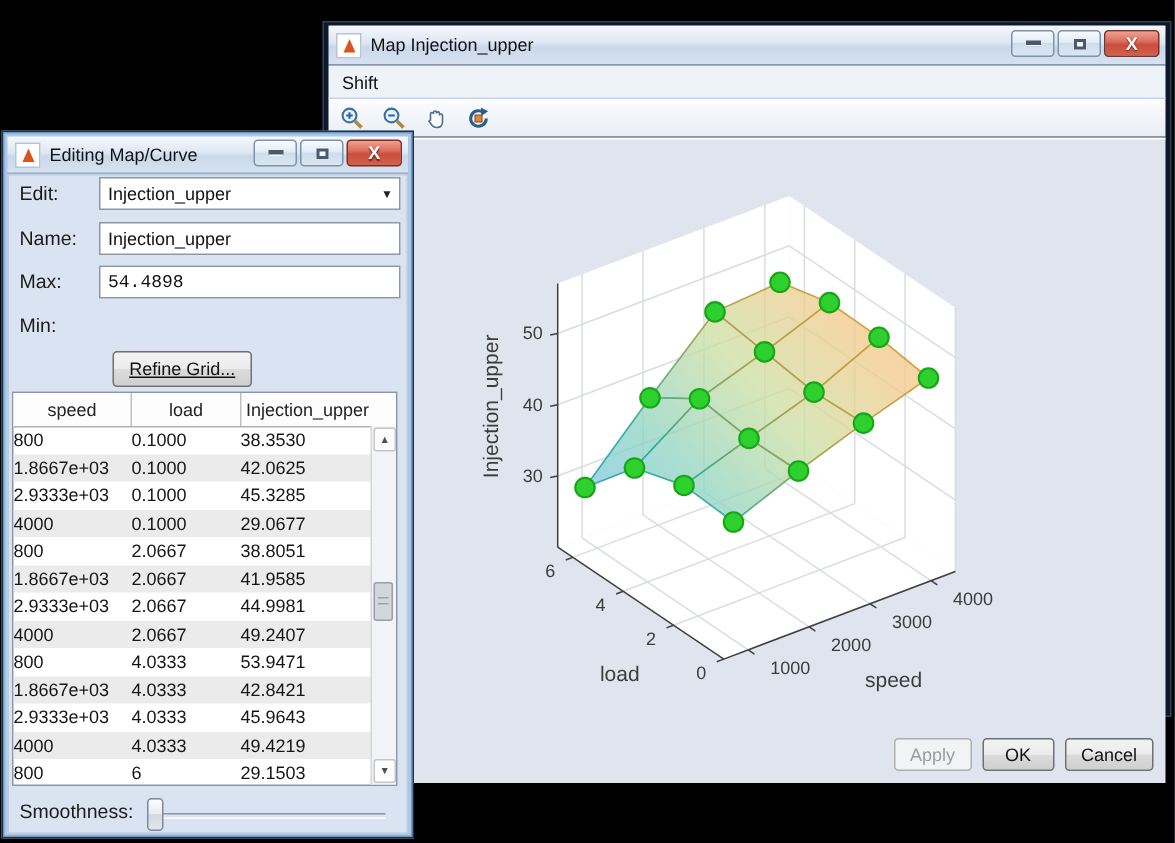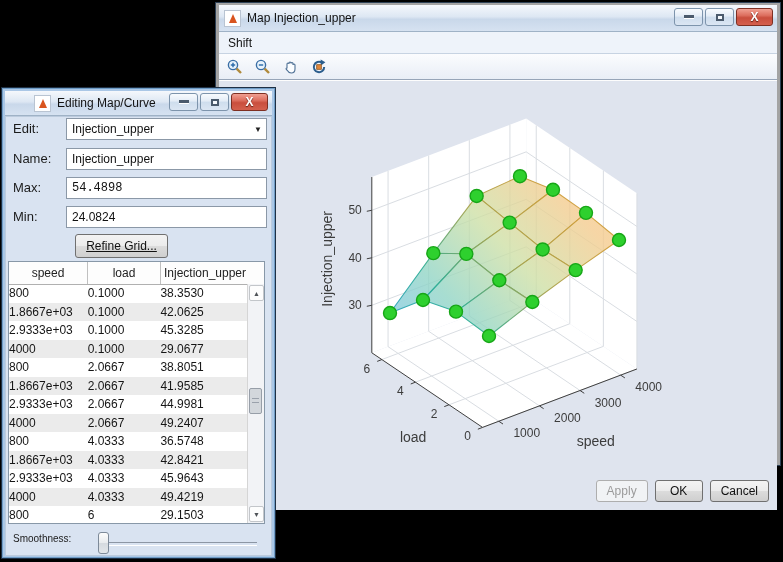--- a/index.html
+++ b/index.html
@@ -20,21 +20,21 @@
   .wbtn{width:29px;height:18px;border:1px solid #7d94ac;border-radius:3px;box-sizing:border-box;
     background:linear-gradient(#f8fbfe,#e3ecf6 45%,#cedded 50%,#dbe6f3);
     display:flex;align-items:center;justify-content:center;}
   .wbtn.close{width:37px;border-color:#7e3023;
     background:linear-gradient(#f0a092,#dd6f5f 40%,#c94e3d 55%,#d4604e);}
   .glyph-min{width:10px;height:3px;background:#4a5a6c;border-bottom:1px solid #fff;}
   .glyph-restore{width:8px;height:7px;border:2px solid #4a5a6c;background:#f4f8fc;box-sizing:border-box;}
   .glyph-x{color:#fff;font-size:12px;font-weight:bold;text-shadow:0 1px 1px #5c1c12;line-height:1;}
 
   
-  #map-win{left:215px;top:2px;width:566px;height:464px;background:#a3a3a3;padding:2px 3px 3px 3px;}
+  #map-win{left:215px;top:14px;width:566px;height:464px;background:#0f172a;padding:2px 3px 3px 3px;}
   #map-menubar{height:21px;background:#eef3fa;border-bottom:1px solid #c7d3e2;display:flex;align-items:center;}
   .menu-item{font-size:12px;color:#111;padding:2px 9px;}
   #map-toolbar{height:25px;background:linear-gradient(#fbfcfe,#e9eef6);border-bottom:1px solid #97a5b8;
     display:flex;align-items:center;gap:6px;padding-left:5px;}
   .tool-btn{width:22px;height:21px;display:flex;align-items:center;justify-content:center;border-radius:2px;}
   #map-client{position:relative;background:#dfe4ee;height:429px;border-top:1px solid #fdfdfd;}
   #plot-svg{position:absolute;left:0;top:0;}
   #dlg-buttons{position:absolute;right:8px;bottom:8px;display:flex;gap:7px;}
   .pushbtn{min-width:48px;height:22px;font-size:12px;color:#111;text-align:center;
     border:1px solid #707070;border-radius:3px;padding:0 10px;box-sizing:border-box;line-height:20px;
@@ -67,21 +67,21 @@
   
   #tbl-scroll{position:absolute;top:22px;right:0;bottom:0;width:16px;background:#f2f3f6;border-left:1px solid #d5d5d5;}
   .sbtn{position:absolute;left:1px;width:13px;height:14px;background:#fdfdfd;border:1px solid #c3c6ca;border-radius:2px;
     font-size:7px;color:#4e5257;display:flex;align-items:center;justify-content:center;}
   #sthumb{position:absolute;left:1px;top:104px;width:13px;height:26px;background:#d3d7dc;border:1px solid #979ea8;
     border-radius:2px;box-sizing:border-box;}
   #sthumb:before{content:"";display:block;margin:9px 2px 0 2px;border-top:1px solid #9aa1ab;border-bottom:1px solid #9aa1ab;height:3px;}
 
   
   #smooth-row{position:absolute;left:0;right:0;top:412px;height:26px;}
-  #smooth-label{position:absolute;left:7px;top:4px;font-size:10px;color:#1b1b1b;}
+  #smooth-label{position:absolute;left:7px;top:4px;font-size:13px;color:#1b1b1b;}
   #smooth-track{position:absolute;left:95px;right:14px;top:13px;height:2px;border-top:1px solid #8c96a4;border-bottom:1px solid #fff;}
   #smooth-thumb{position:absolute;left:92px;top:3px;width:9px;height:20px;border:1px solid #7d8a99;border-radius:3px;
     background:linear-gradient(#fdfdfd,#e8ebee 50%,#d5dadf 50%,#e2e6ea);}
 </style>
 </head>
 <body>
 
 <div id="screen">
 
   <div class="win" id="map-win">
@@ -231,21 +231,21 @@
         </svg>
       <div id="dlg-buttons">
         <span class="pushbtn disabled">Apply</span>
         <span class="pushbtn">OK</span>
         <span class="pushbtn">Cancel</span>
       </div>
     </div>
   </div>
 
   <div class="win" id="edit-win">
-    <div class="titlebar" style="height:24px;padding-left:24px;">
+    <div class="titlebar" style="height:24px;">
       <span class="appicon">
           <span class="tri"></span>
         </span>
       <span class="title-text">Editing Map/Curve</span>
       <span class="winbtns" style="top:2px;">
         <span class="wbtn">
             <span class="glyph-min"></span>
           </span>
         <span class="wbtn">
             <span class="glyph-restore"></span>
@@ -262,21 +262,20 @@
         <span class="carrow">▼</span>
       </div>
 
       <span class="frm-label" style="top:34px;">Name:</span>
       <input class="txt" style="top: 31px;" value="Injection_upper">
 
       <span class="frm-label" style="top:63px;">Max:</span>
       <input class="txt" style="top: 60px; font-family: Liberation Mono, monospace;" value="54.4898">
 
       <span class="frm-label" style="top:92px;">Min:</span>
-      <input class="txt" style="top: 89px;" value="24.0824">
 
       <span class="smallbtn" style="left:69px;top:117px;width:93px;">Refine Grid...</span>
 
       <div id="tbl">
         <div id="tbl-head">
           <span class="th" style="width:79px;">speed</span>
           <span class="th" style="width:73px;">load</span>
           <span class="th" style="width:88px;border-right:none;">Injection_upper</span>
         </div>
         <div id="tbl-body">
@@ -316,21 +315,21 @@
               <span class="td" style="width: 88px;">44.9981</span>
             </div>
             <div class="tr">
               <span class="td" style="width: 79px;">4000</span>
               <span class="td" style="width: 73px;">2.0667</span>
               <span class="td" style="width: 88px;">49.2407</span>
             </div>
             <div class="tr">
               <span class="td" style="width: 79px;">800</span>
               <span class="td" style="width: 73px;">4.0333</span>
-              <span class="td" style="width: 88px;">36.5748</span>
+              <span class="td" style="width: 88px;">53.9471</span>
             </div>
             <div class="tr">
               <span class="td" style="width: 79px;">1.8667e+03</span>
               <span class="td" style="width: 73px;">4.0333</span>
               <span class="td" style="width: 88px;">42.8421</span>
             </div>
             <div class="tr">
               <span class="td" style="width: 79px;">2.9333e+03</span>
               <span class="td" style="width: 73px;">4.0333</span>
               <span class="td" style="width: 88px;">45.9643</span>

